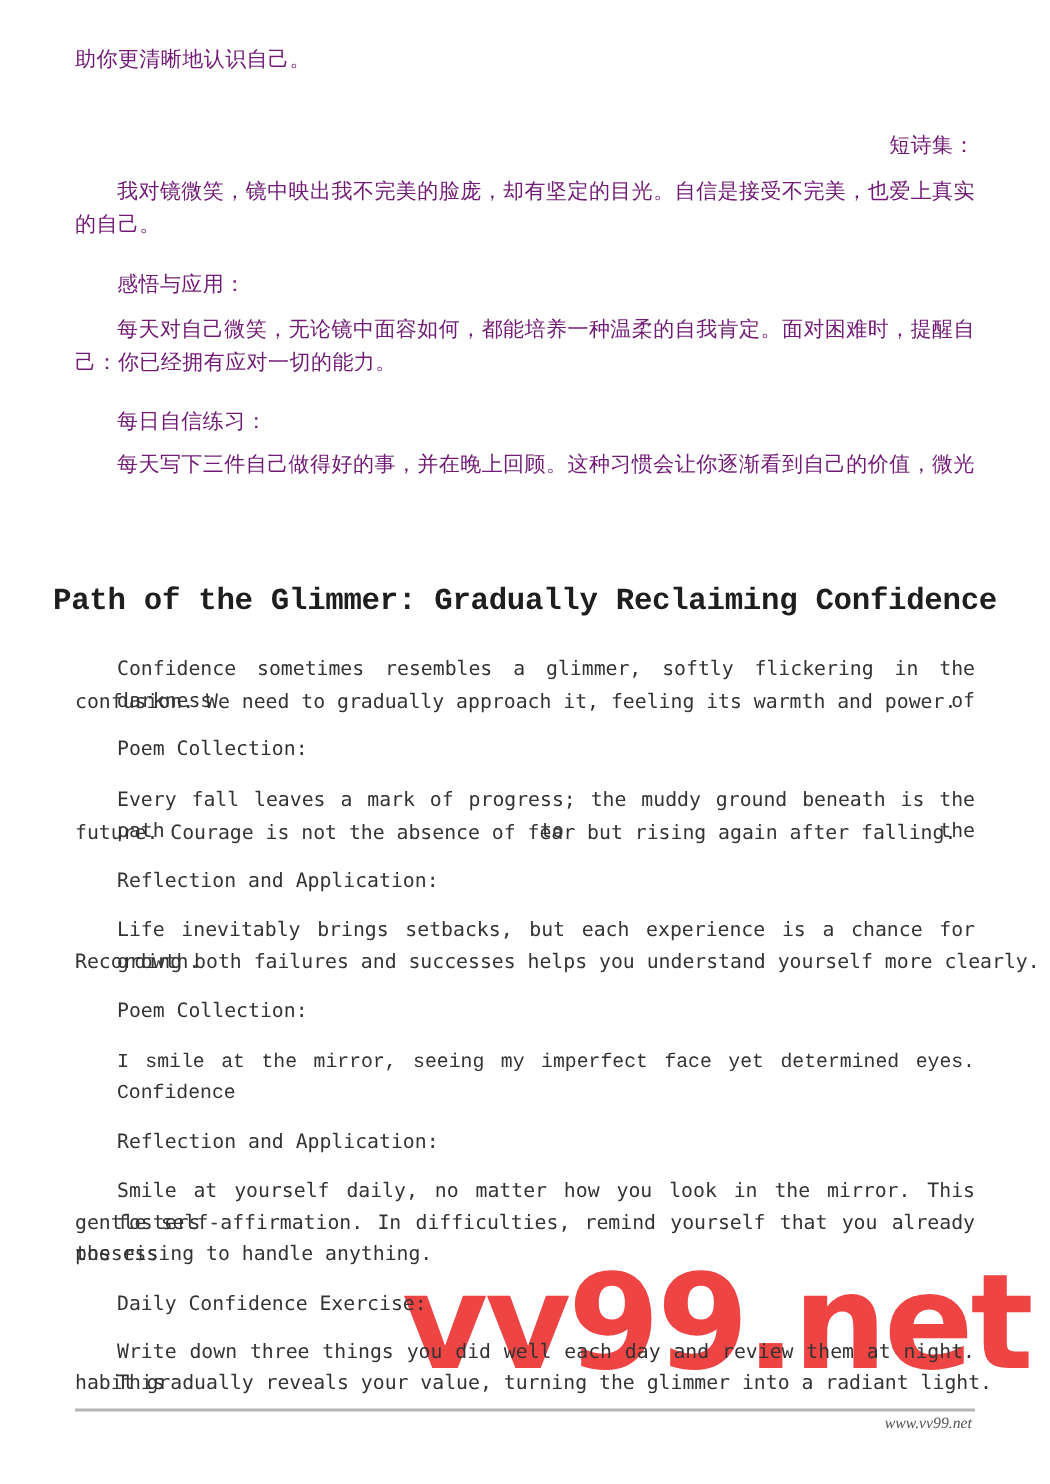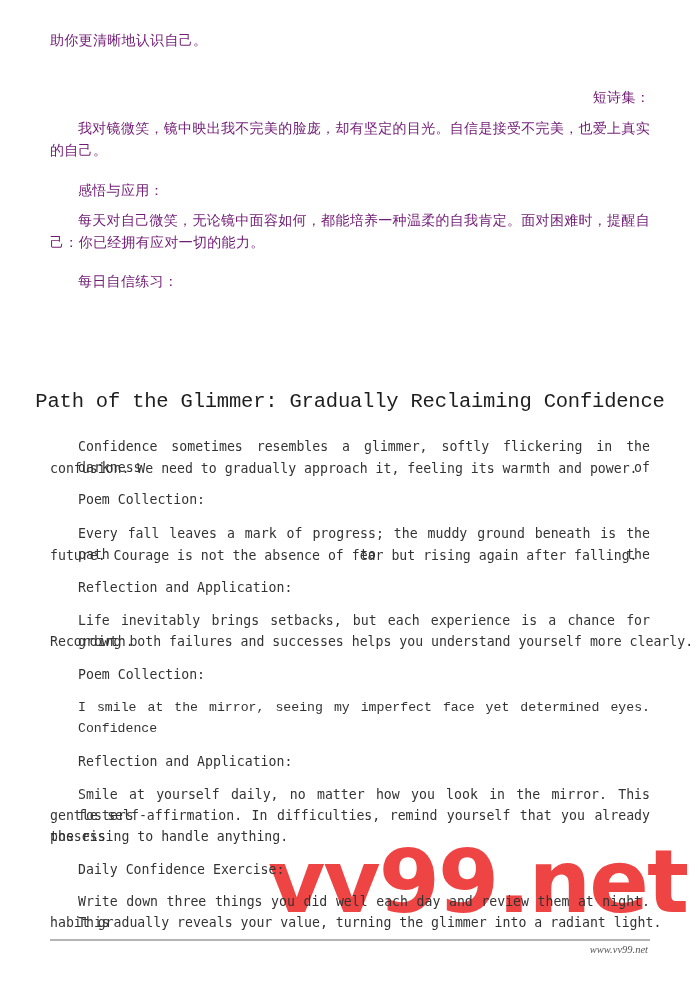--- a/index.html
+++ b/index.html
@@ -22,21 +22,21 @@
   }
   .cn {
     font-family: "DejaVu Serif", "Liberation Serif", serif;
     font-size: 14px; line-height: 22px; color: #701a75; letter-spacing: 0.3px;
   }
   .indent { padding-left: 28px; width: 572px; }
   .justify { text-align-last: justify; text-align: justify; white-space: normal; }
   .title {
     position: absolute; left: 0; width: 700px; top: 390px; text-align: center;
     font-family: "Liberation Mono", "DejaVu Sans Mono", monospace;
-    font-size: 20.5px; color: #1e1e1e; letter-spacing: -0.2px; z-index: 1;
+    font-size: 20.5px; color: #1e1e1e; letter-spacing: -0.2px; z-index: 1; font-weight: bold;
   }
   .rule {
     position: absolute; left: 50px; width: 600px; top: 939px; height: 2px;
     background: #b5b5b5; z-index: 1;
   }
   .footer {
     position: absolute; right: 52px; top: 944px;
     font-family: "Liberation Serif", "DejaVu Serif", serif; font-style: italic;
     font-size: 10.5px; color: #555555; z-index: 1;
   }
@@ -49,20 +49,21 @@
   <div class="watermark">vv99.net</div>
 
   <div class="line cn" style="top:29px;">助你更清晰地认识自己。</div>
   <div class="line cn indent" style="top:86px;text-align:right;">短诗集：</div>
   <div class="line cn indent justify" style="top:117px;">我对镜微笑，镜中映出我不完美的脸庞，却有坚定的目光。自信是接受不完美，也爱上真实</div>
   <div class="line cn" style="top:139px;">的自己。</div>
   <div class="line cn indent" style="top:179px;">感悟与应用：</div>
   <div class="line cn indent justify" style="top:209px;">每天对自己微笑，无论镜中面容如何，都能培养一种温柔的自我肯定。面对困难时，提醒自</div>
   <div class="line cn" style="top:231px;">己：你已经拥有应对一切的能力。</div>
   <div class="line cn indent" style="top:270px;">每日自信练习：</div>
+  <div class="line cn indent justify" style="top:299px;">每天写下三件自己做得好的事，并在晚上回顾。这种习惯会让你逐渐看到自己的价值，微光</div>
 
   <div class="title">Path of the Glimmer: Gradually Reclaiming Confidence</div>
 
   <div class="line indent justify" style="top:436px;">Confidence sometimes resembles a glimmer, softly flickering in the darkness of</div>
   <div class="line" style="top:458px;">confusion. We need to gradually approach it, feeling its warmth and power.</div>
 
   <div class="line indent" style="top:489px;">Poem Collection:</div>
   <div class="line indent justify" style="top:523px;">Every fall leaves a mark of progress; the muddy ground beneath is the path to the</div>
   <div class="line" style="top:545px;">future. Courage is not the absence of fear but rising again after falling.</div>
 

